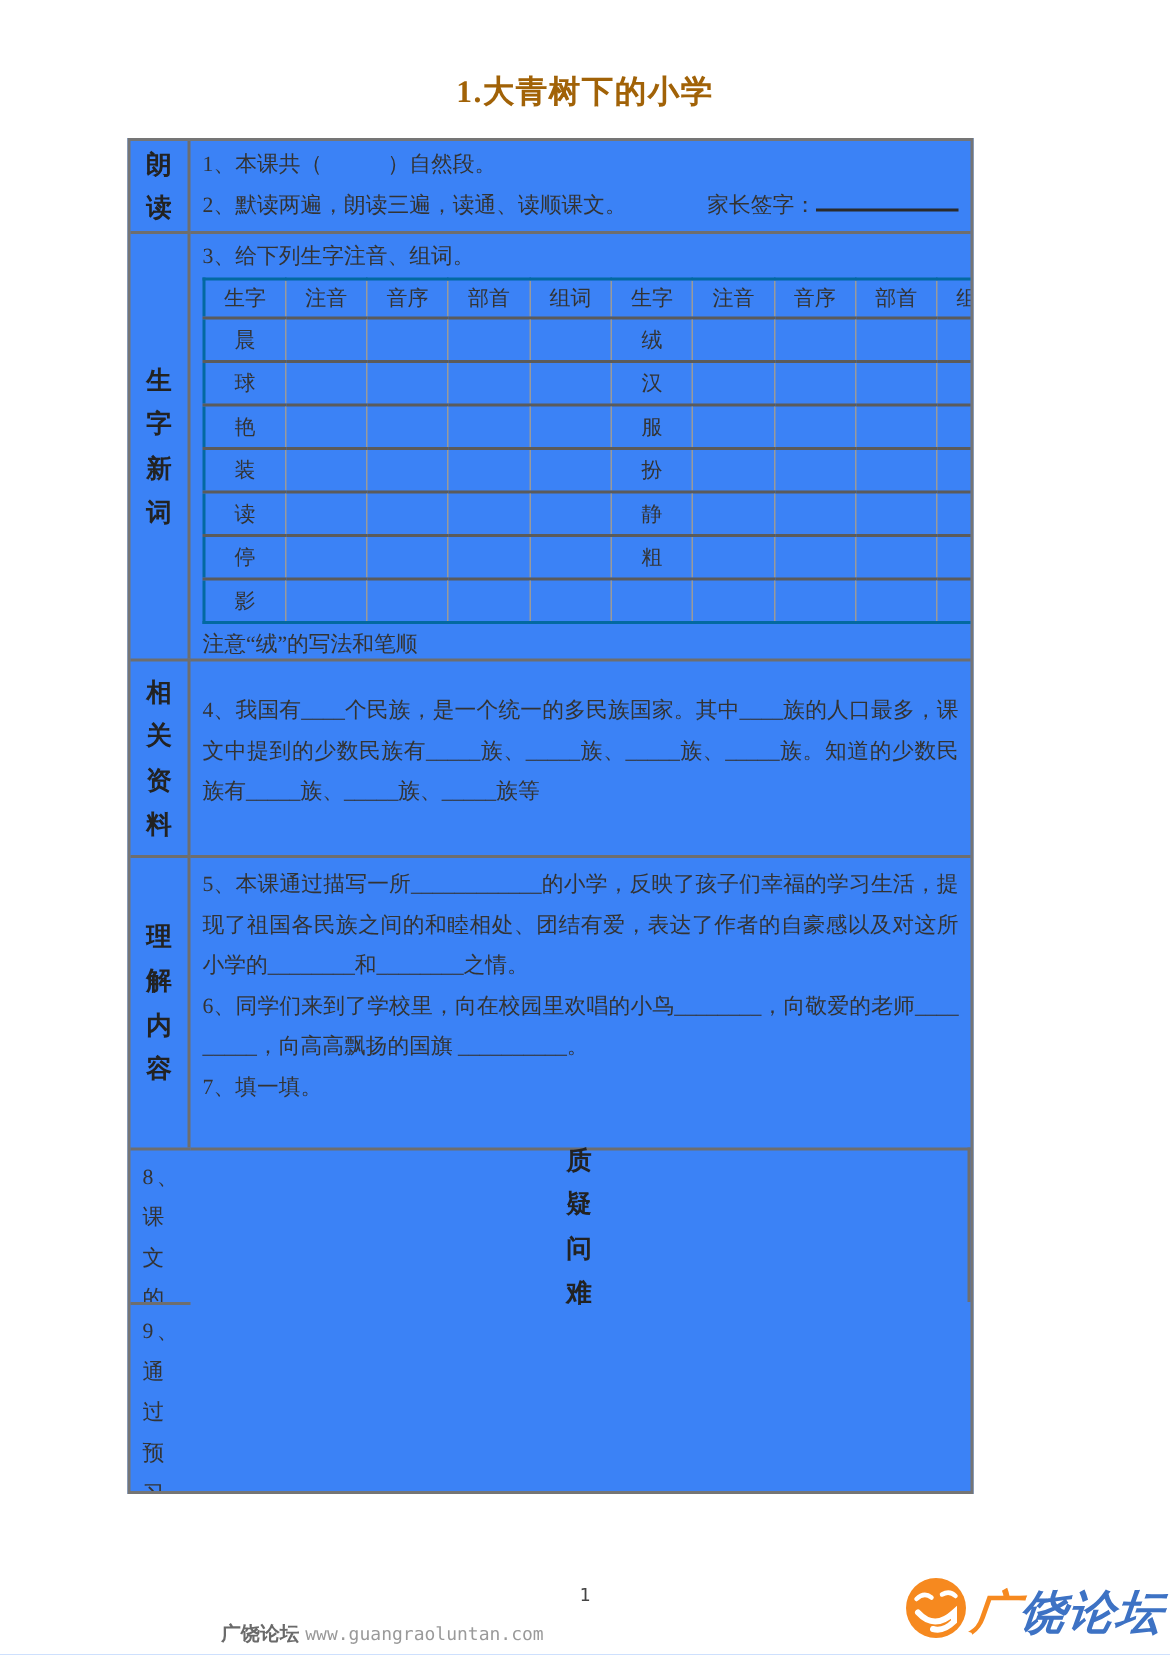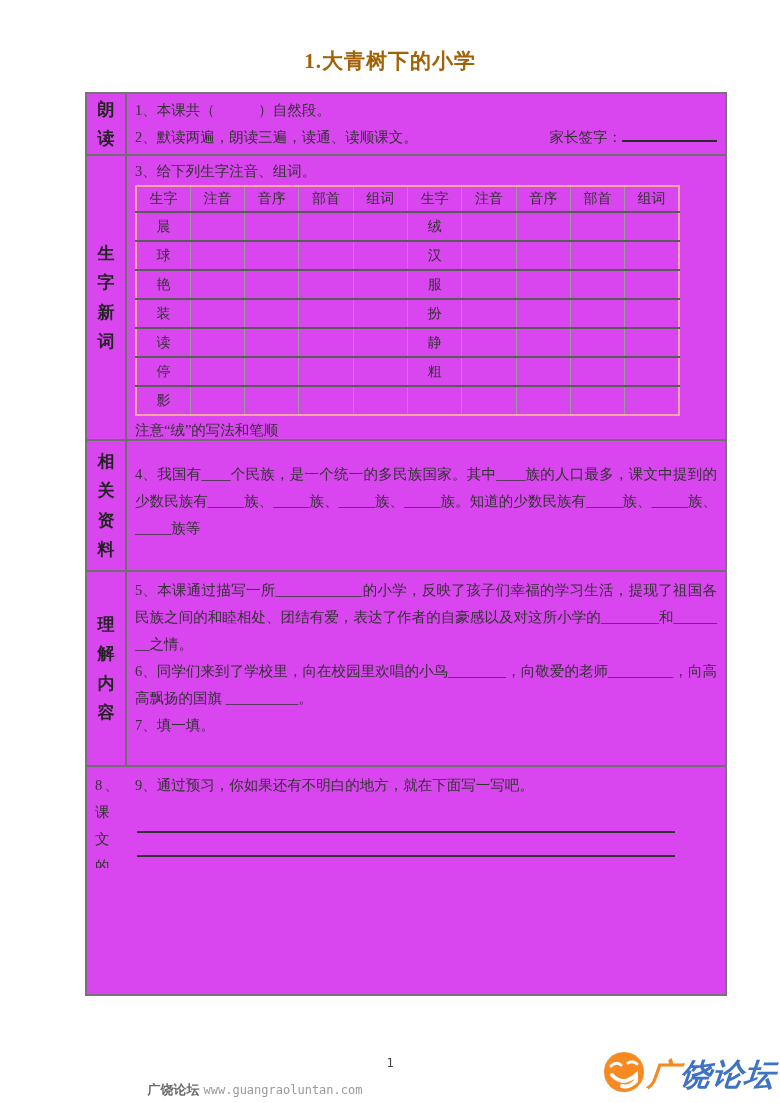--- a/index.html
+++ b/index.html
@@ -9,26 +9,26 @@
     font-family:"Liberation Serif","DejaVu Serif",serif;
     color:#333333; overflow:hidden;
   }
   .title {
     position:absolute; top:47px; left:0; width:100%;
     text-align:center; font-size:21px; font-weight:bold; color:#a16207;
     letter-spacing:1px;
   }
   
   .main {
-    position:absolute; left:85px; top:92px; width:642px;
+    position:absolute; left:85px; top:92px; width:564px;
     border:2px solid #757575;
     display:grid;
     grid-template-columns:40px 1fr;
     grid-template-rows:60px 285px 131px 195px 103px 126px;
-    background:#d946ef;
+    background:#3b82f6;
   }
   .label-cell {
     border-right:2px solid #6e6e6e;
     display:flex; align-items:center; justify-content:center;
     font-weight:bold; font-size:17px; color:#222;
   }
   .label-cell .vtext { width:1.15em; word-break:break-all; line-height:1.72; text-align:center; }
   .content-cell { padding:3px 8px 3px 8px; overflow:hidden; }
   .bt { border-top:2px solid #6e6e6e; }
   .content-cell p {
@@ -36,21 +36,21 @@
     word-break:break-all; text-align:justify;
   }
   .row-flex { display:flex; align-items:baseline; }
   .row-flex p { flex:0 0 auto; }
   .sign { margin-left:auto; white-space:nowrap; font-size:14.5px; line-height:27px; }
   .sign-line { display:inline-block; width:95px; border-bottom:2px solid #2b2b2b; height:14px; vertical-align:baseline; }
   
   .zi-table {
     border-collapse:collapse; table-layout:fixed;
     width:545px; margin:1px 0 2px 0;
-    border:2px solid #fca5a5;
+    border:2px solid #0369a1;
     padding-left:25px;
   }
   .zi-table th, .zi-table td {
     border-left:1px solid #9a9a9a;
     border-top:2px solid #5b5b5b;
     text-align:center; font-size:14px; font-weight:normal; color:#333;
   }
   .zi-table th { height:26px; }
   .zi-table td { height:29px; }
   .zi-table tr > *:first-child { border-left:none; }
@@ -228,20 +228,23 @@
   <div class="content-cell bt pad-top-4">
     <p>5、本课通过描写一所____________的小学，反映了孩子们幸福的学习生活，提现了祖国各民族之间的和睦相处、团结有爱，表达了作者的自豪感以及对这所小学的________和________之情。</p>
     <p>6、同学们来到了学校里，向在校园里欢唱的小鸟________，向敬爱的老师_________，向高高飘扬的国旗 __________。</p>
     <p>7、填一填。</p>
   </div>
 
   <div class="content-cell bt pad-top-4">
     <p>8、课文的第三自然段加入“ ____________________ ”这一情节是为了衬托孩子们读书的认真；加入“ __________________ ”这一情节是为了衬托孩子们课余生活的快乐。</p>
   </div>
 
+  <div class="label-cell bt">
+    <span class="vtext">质疑问难</span>
+  </div>
   <div class="content-cell bt pad-top-4">
     <p>9、通过预习，你如果还有不明白的地方，就在下面写一写吧。</p>
     <div class="answer-line first"></div>
     <div class="answer-line"></div>
     <div class="answer-line"></div>
   </div>
 
 </div>
 
 <div class="page-num">1</div>

